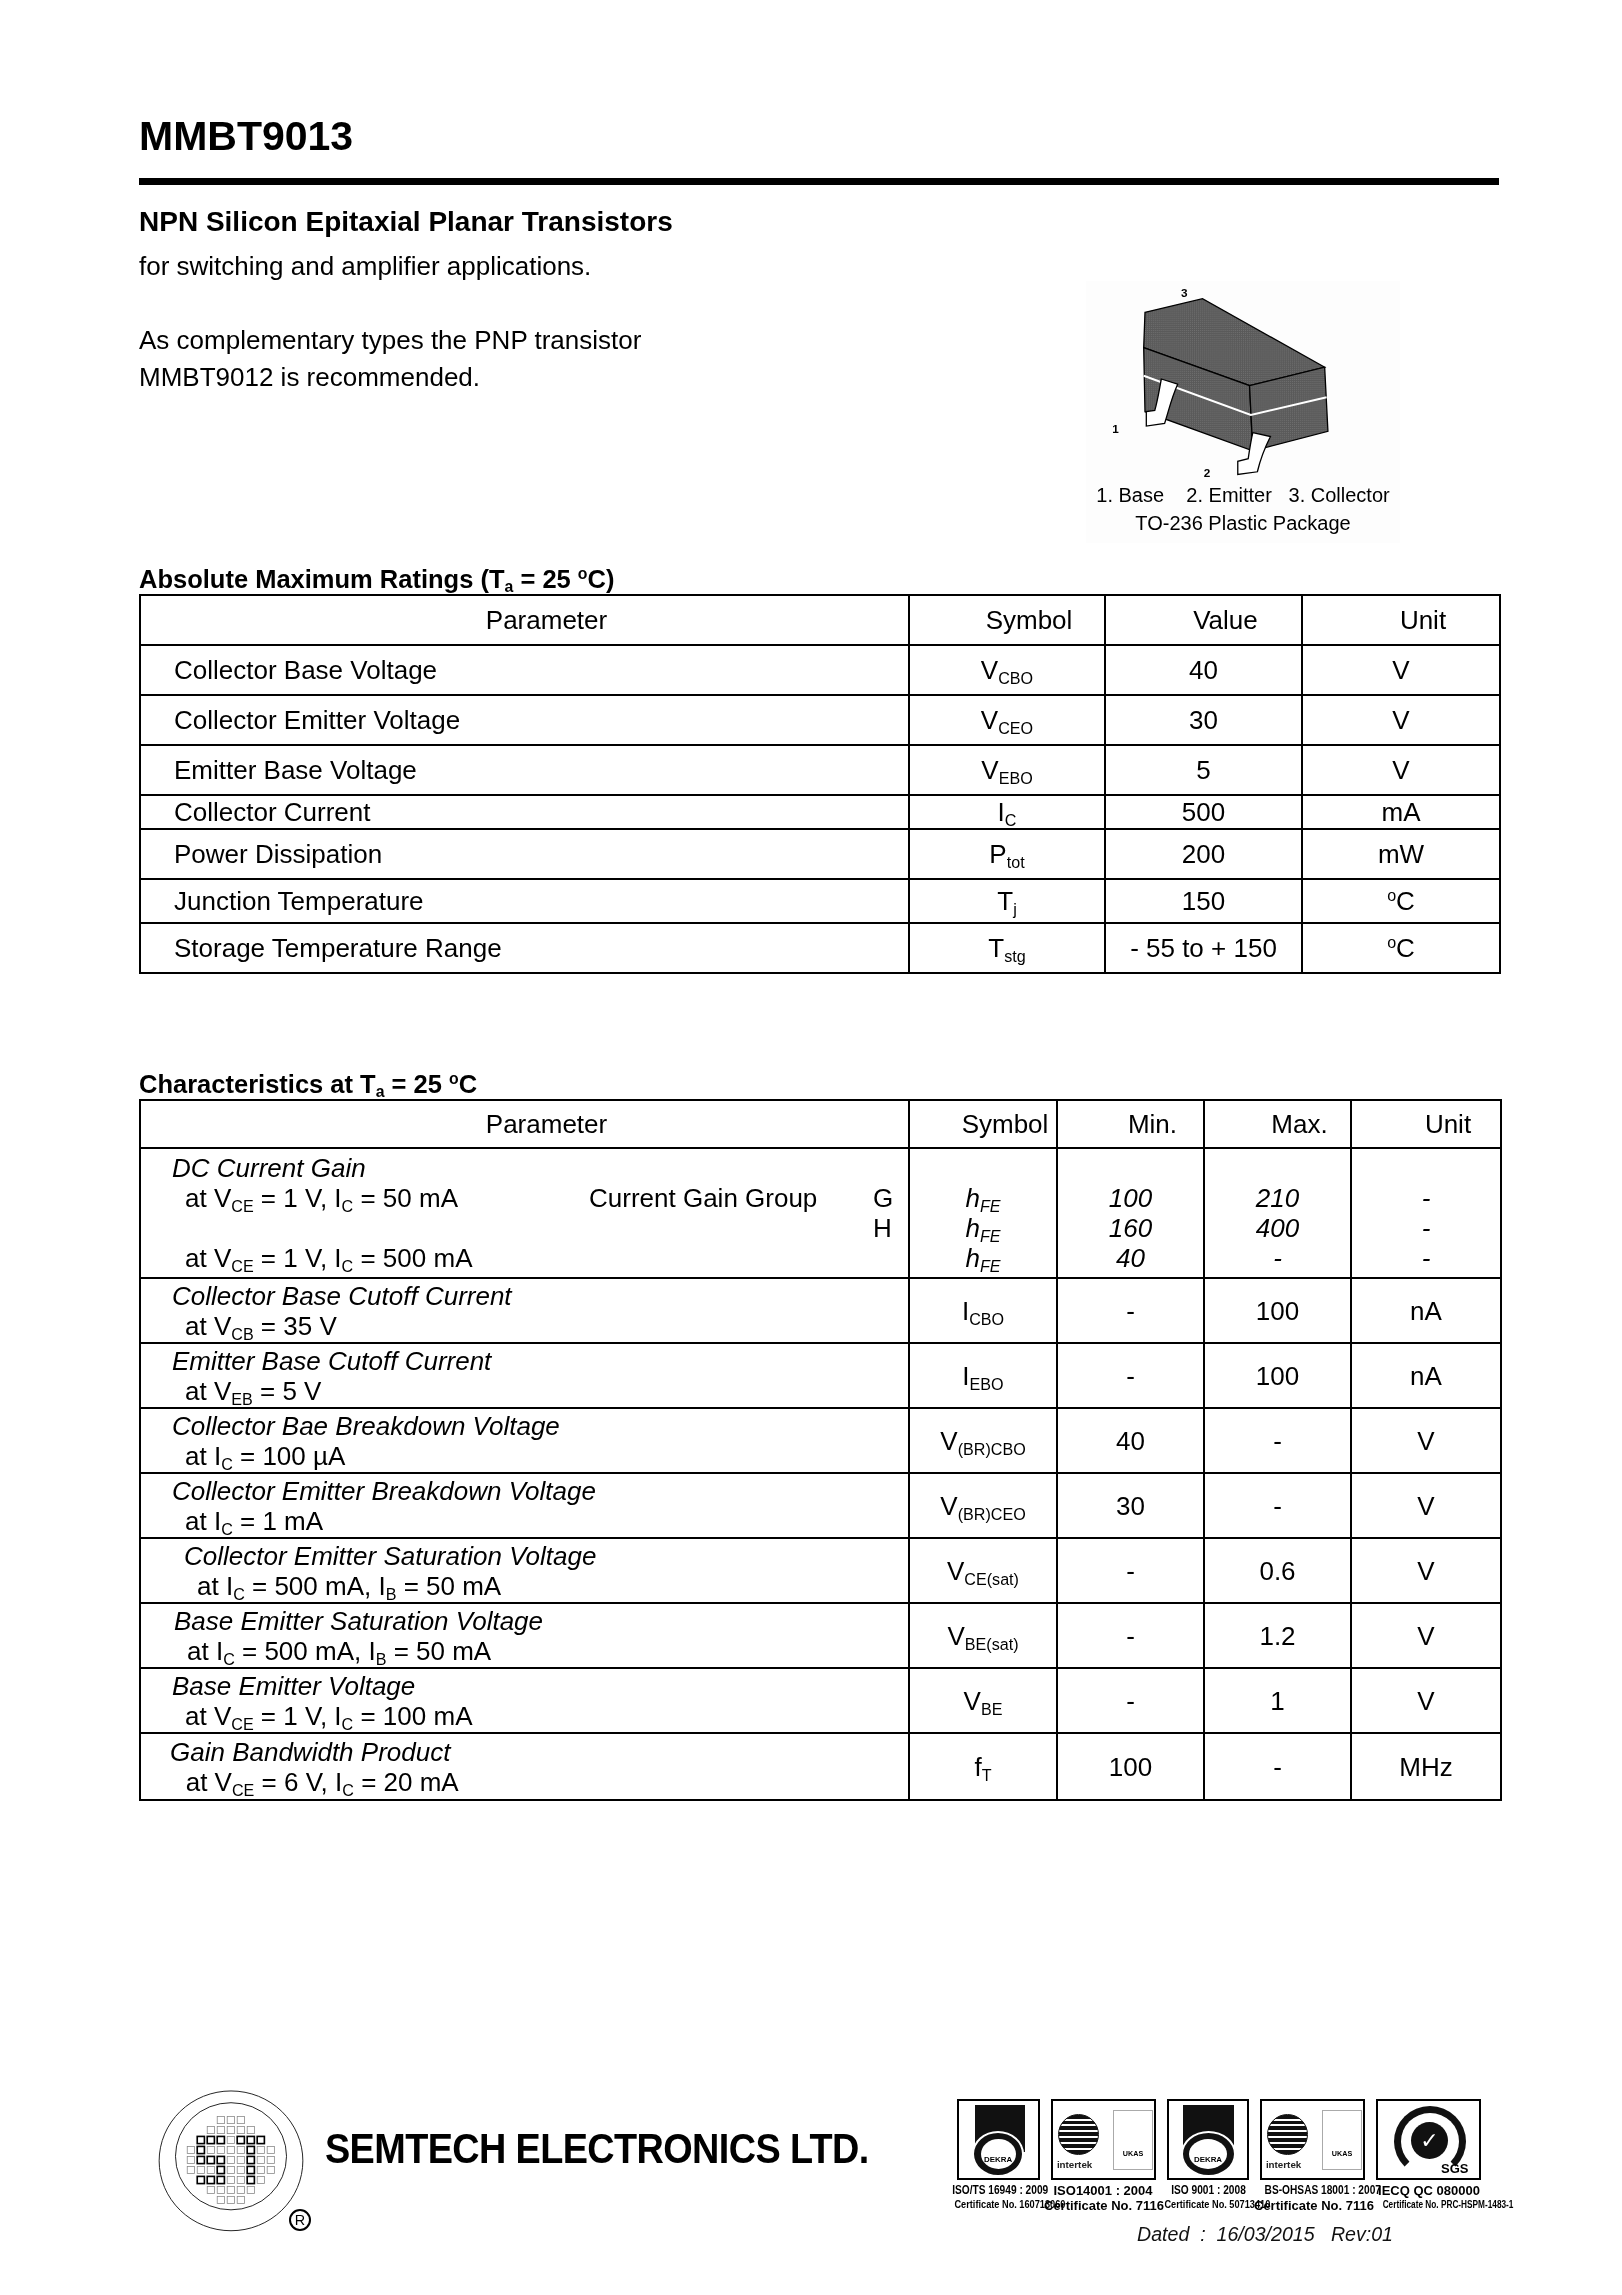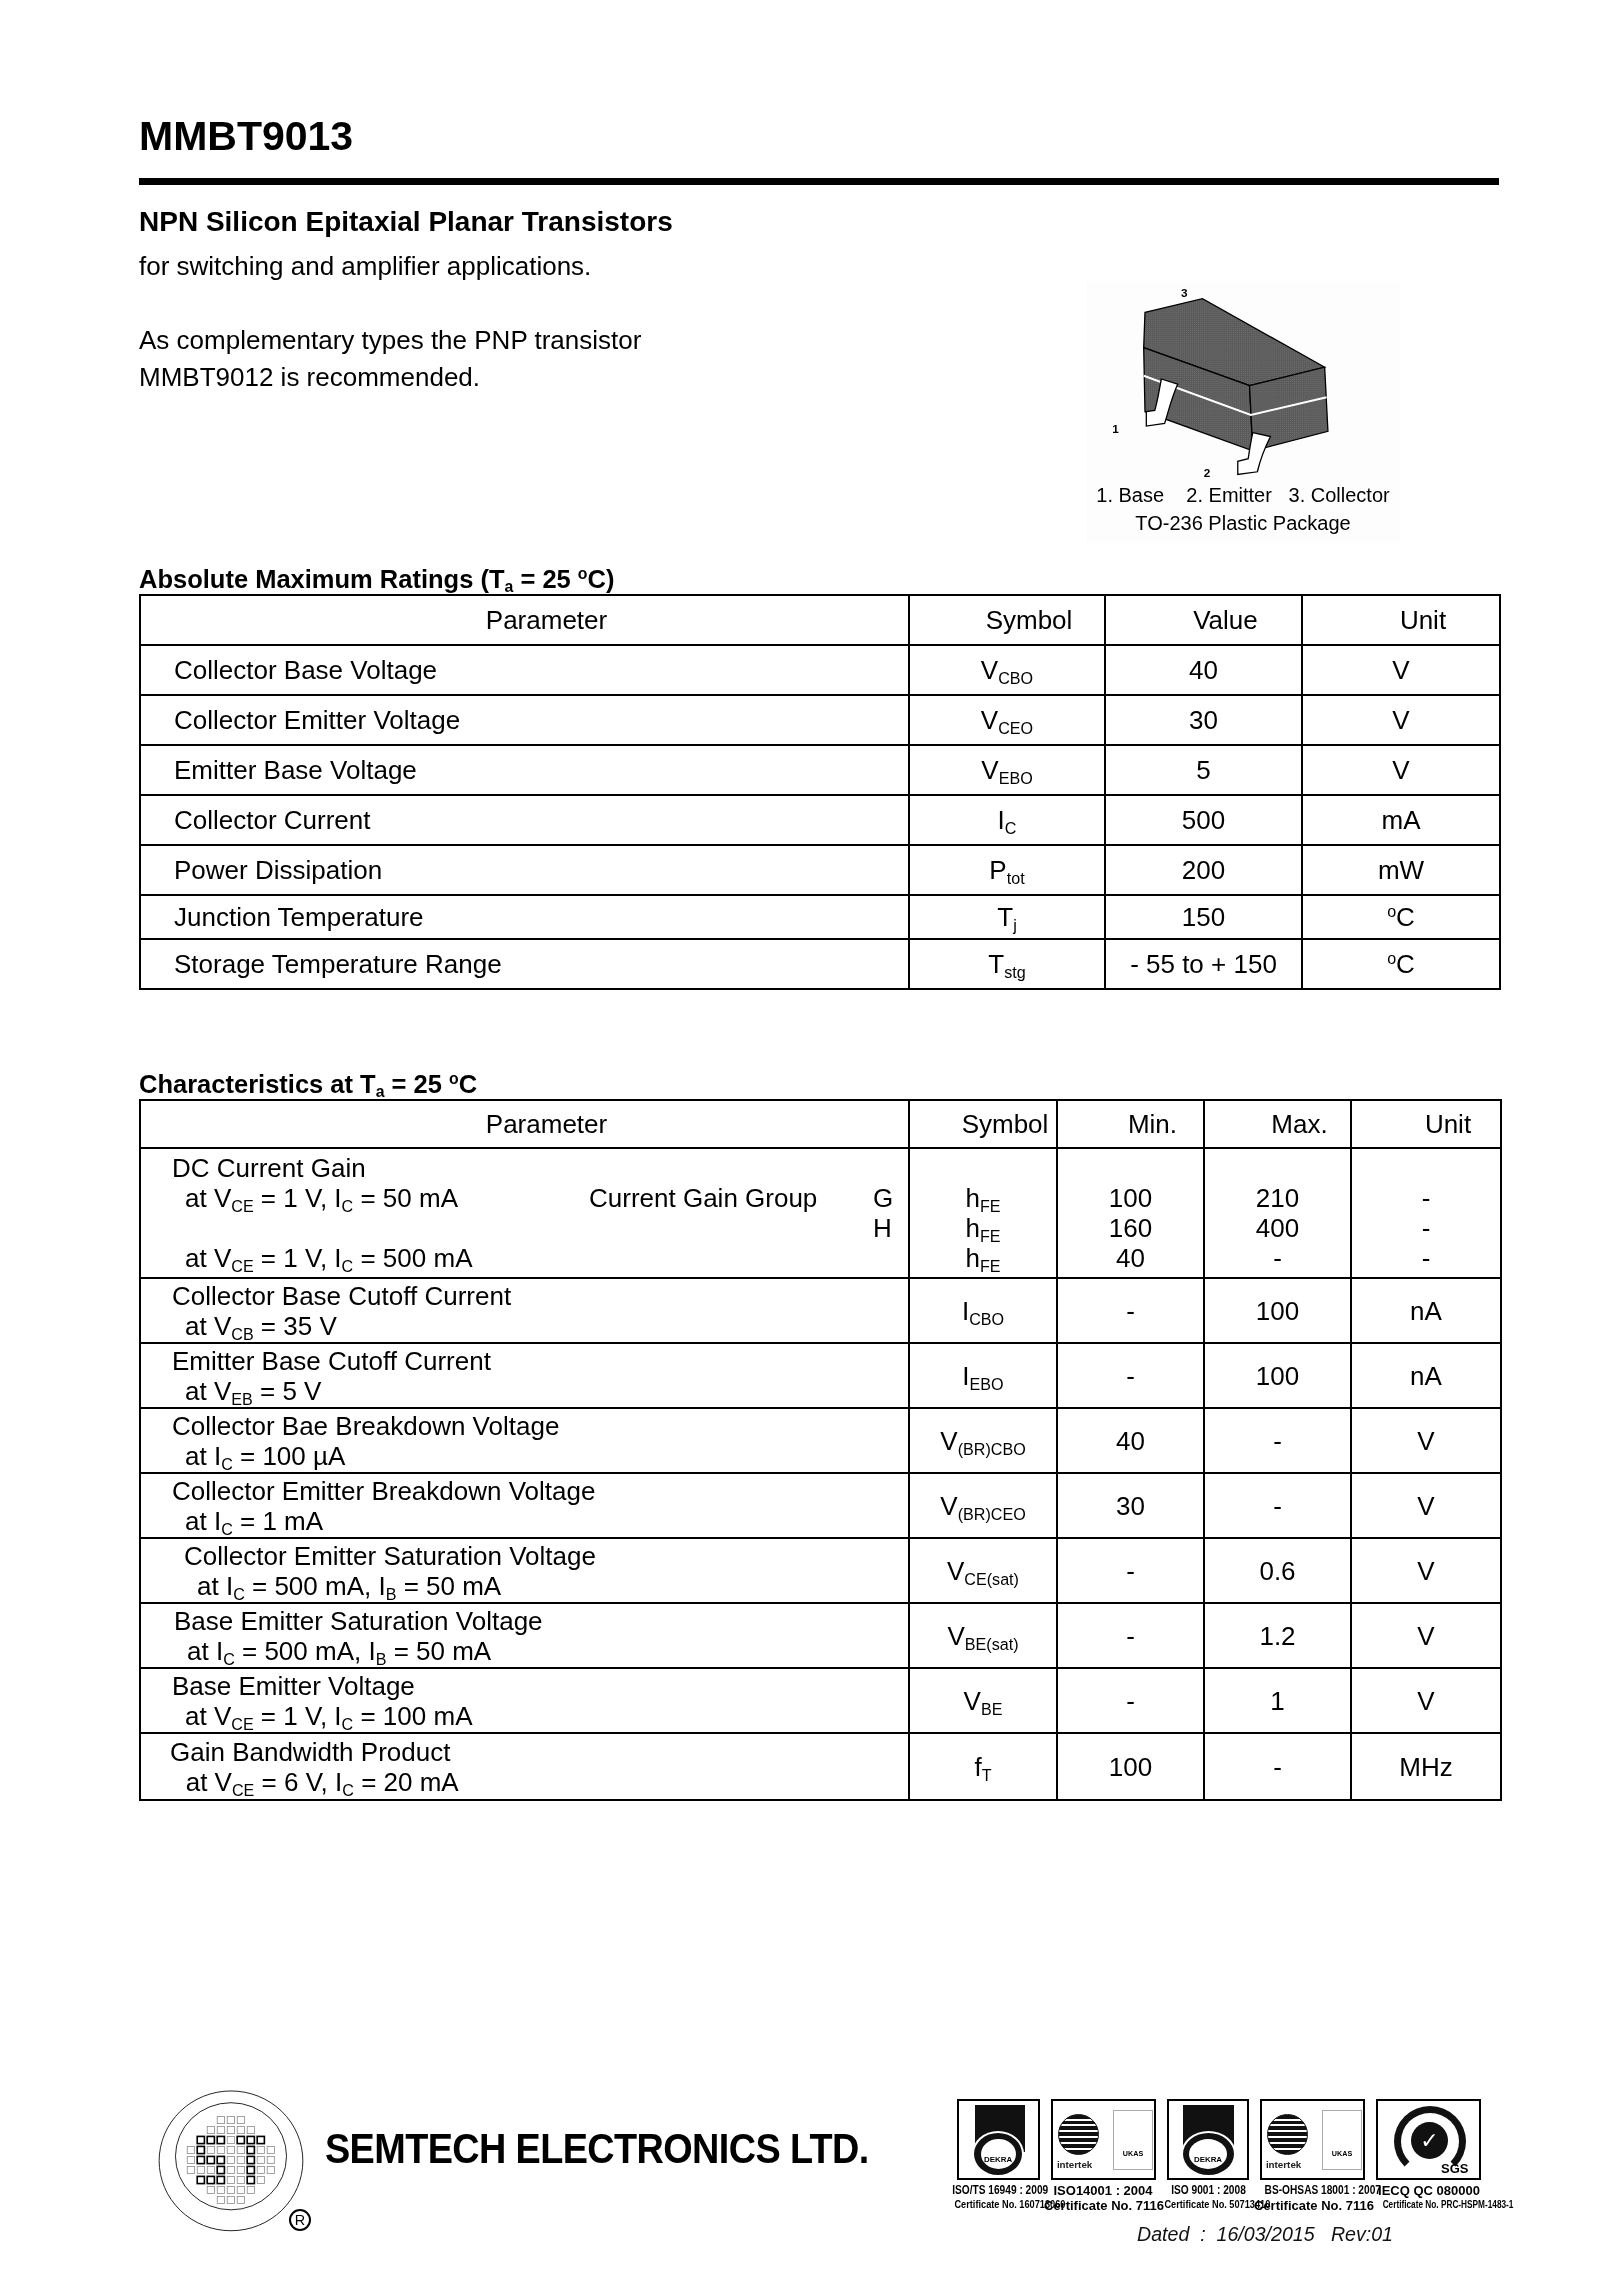--- a/index.html
+++ b/index.html
@@ -17,21 +17,21 @@
   
   .pkg { left:1086px; top:281px; width:314px; height:262px; background:#fdfdfd; }
   .pkg-cap { position:absolute; left:0; width:314px; text-align:center; font-size:20px; line-height:1; white-space:nowrap; }
 
   
   table.dt { position:absolute; left:139px; border-collapse:collapse; table-layout:fixed; }
   table.dt td { border:2px solid #000; padding:0; font-size:26px; line-height:1; white-space:nowrap; }
   table.dt tr.hd td { text-align:center;padding-left:44px; }
   .c { text-align:center; }
   .pname { padding-left:33px !important; }
-  .pl { display:block; line-height:30px; }
+  .pl { display:block; line-height:30px;font-style:italic; }
   .pl2 { display:block; line-height:30px; padding-left:13px; }
 
   
   .company { left:325px; top:2127px; font-size:43px; font-weight:bold; line-height:1; white-space:nowrap;
              transform:scaleX(0.88); transform-origin:left top; letter-spacing:-0.7px; }
   .cert { position:absolute; top:2099px; height:81px; border:2.6px solid #000; box-sizing:border-box; background:#fff; overflow:hidden; }
   .cert-l1 { position:absolute; top:2184px; font-size:12.4px; font-weight:bold; line-height:1; white-space:nowrap; text-align:center; transform:scaleX(0.82); transform-origin:center top; }
   .cert-l2 { position:absolute; top:2199px; font-size:11.8px; font-weight:bold; line-height:1; white-space:nowrap; text-align:center; transform:scaleX(0.78); transform-origin:center top; }
   .dated { left:1137px; top:2225px; font-size:19.6px; font-style:italic; line-height:1; white-space:pre; color:#111; }
   .reg { left:289px; top:2209px; width:22px; height:22px; border:2px solid #000; border-radius:50%; box-sizing:border-box;
@@ -105,21 +105,21 @@
     <td class="c"><span>V</span><sub>CEO</sub></td>
     <td class="c">30</td>
     <td class="c">V</td>
   </tr>
   <tr style="height:50px">
     <td class="pname">Emitter Base Voltage</td>
     <td class="c"><span>V</span><sub>EBO</sub></td>
     <td class="c">5</td>
     <td class="c">V</td>
   </tr>
-  <tr style="height:50px">
+  <tr style="height:34px">
     <td class="pname">Collector Current</td>
     <td class="c"><span>I</span><sub>C</sub></td>
     <td class="c">500</td>
     <td class="c">mA</td>
   </tr>
   <tr style="height:50px">
     <td class="pname">Power Dissipation</td>
     <td class="c"><span>P</span><sub>tot</sub></td>
     <td class="c">200</td>
     <td class="c">mW</td>

